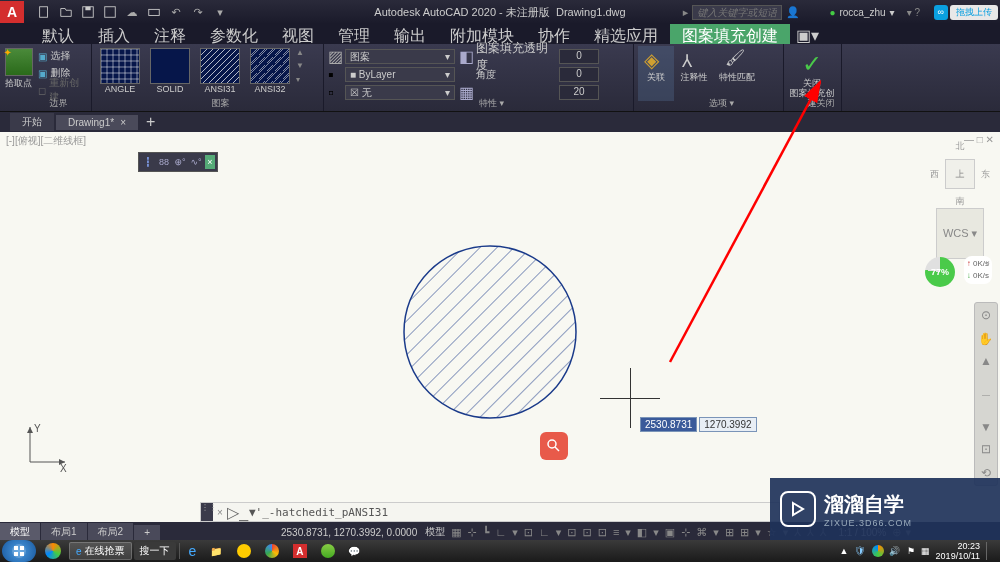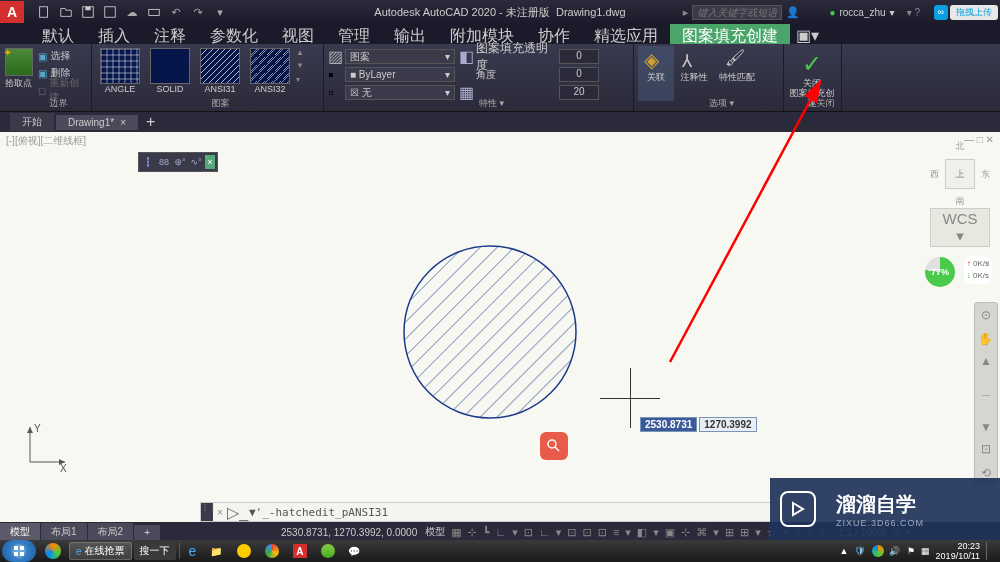--- a/index.html
+++ b/index.html
@@ -49,26 +49,26 @@
     
     
     .canvas { position: absolute; top: 132px; left: 0; right: 0; bottom: 40px; background: #f8f8f2; }
     .floating-toolbar { position: absolute; top: 20px; left: 138px; background: #3a3a4a; border: 1px solid #555; padding: 2px; display: flex; gap: 2px; }
     .ft-icon { width: 14px; height: 14px; display: flex; align-items: center; justify-content: center; color: #aac; font-size: 9px; }
     
     .ucs { position: absolute; bottom: 50px; left: 20px; }
     .crosshair-h { position: absolute; top: 266px; left: 600px; width: 60px; height: 1px; background: #333; }
     .crosshair-v { position: absolute; top: 236px; left: 630px; width: 1px; height: 60px; background: #333; }
     .coord-box { position: absolute; top: 285px; left: 640px; display: flex; gap: 2px; }
-    .coord-val { border: 1px solid #7a94b8; background: #e8eef5; padding: 1px 4px; font-size: 10px; color: #333; font-weight: bold; }
+    .coord-val { border: 1px solid #7a94b8; background: #e8eef5; padding: 1px 4px; font-size: 10px; color: #333; }
     .coord-val.sel { background: #3a5a9a; color: #fff; }
     
     .nav-cube { position: absolute; top: 8px; right: 10px; width: 60px; text-align: center; font-size: 9px; color: #999; }
     .nav-gear { width: 30px; height: 30px; border: 1px solid #ccc; margin: 6px auto; background: #f0f0ea; }
-    .wcs-label { background: #e8e8e0; border: 1px solid #ccc; padding: 1px 6px; font-size: 15px; color: #888; display: inline-block; }
+    .wcs-label { background: #e8e8e0; border: 1px solid #ccc; padding: 18px 6px; font-size: 11px; color: #888; display: inline-block; }
     
     .perf-circle { position: absolute; top: 125px; right: 45px; width: 30px; height: 30px; border-radius: 50%; background: conic-gradient(#4aca4a 0 77%, #e0e0e0 77% 100%); display: flex; align-items: center; justify-content: center; font-size: 9px; color: #fff; font-weight: bold; }
     .perf-stats { position: absolute; top: 124px; right: 8px; font-size: 8px; color: #666; line-height: 12px; background: #fff; border-radius: 8px; padding: 2px 3px; }
     
     .nav-bar { position: absolute; top: 170px; right: 2px; width: 24px; background: rgba(200,200,195,0.7); border: 1px solid #bbb; border-radius: 3px; padding: 3px 0; display: flex; flex-direction: column; align-items: center; gap: 6px; }
     .nav-item { width: 18px; height: 18px; color: #888; display: flex; align-items: center; justify-content: center; font-size: 12px; }
     
     .search-badge { position: absolute; top: 300px; left: 540px; width: 28px; height: 28px; background: #e85a4a; border-radius: 6px; display: flex; align-items: center; justify-content: center; color: #fff; }
     
     
@@ -78,21 +78,21 @@
     .cmd-prompt { width: 18px; color: #666; text-align: center; }
     .cmd-text { flex: 1; font-size: 11px; color: #555; padding-left: 4px; font-family: monospace; }
     
     
     .layout-tabs { position: absolute; bottom: 20px; left: 0; height: 20px; background: #2a2a3a; display: flex; align-items: center; width: 100%; }
     .layout-tab { background: #4a4a5a; color: #ccc; font-size: 10px; padding: 2px 10px; margin-right: 1px; cursor: pointer; }
     .layout-tab.active { background: #5a5a6a; color: #fff; }
     .status-coords { color: #ccc; padding-left: 110px; }
     
     
-    .watermark { position: absolute; bottom: 22px; right: 0; width: 230px; height: 62px; background: rgba(30,50,90,0.92); display: flex; align-items: center; gap: 20px; padding: 6px 10px; color: #fff; }
+    .watermark { position: absolute; bottom: 22px; right: 0; width: 230px; height: 62px; background: rgba(30,50,90,0.92); display: flex; align-items: center; gap: 8px; padding: 6px 10px; color: #fff; }
     .wm-logo { width: 36px; height: 36px; border: 2px solid #fff; border-radius: 8px; display: flex; align-items: center; justify-content: center; }
     .wm-text-main { font-size: 20px; font-weight: bold; }
     .wm-text-sub { font-size: 9px; letter-spacing: 1px; color: #9ab; }
     
     
     .taskbar { position: absolute; bottom: 0; left: 0; right: 0; height: 22px; background: linear-gradient(#3a3a3a, #1a1a1a); display: flex; align-items: center; z-index: 100; }
     .start-btn { width: 34px; height: 22px; background: radial-gradient(circle, #4a9ae0, #1a5aa0); border-radius: 11px; margin: 0 2px; display: flex; align-items: center; justify-content: center; }
     .task-item { height: 18px; padding: 0 6px; display: flex; align-items: center; gap: 3px; font-size: 10px; color: #fff; margin: 0 1px; border-radius: 2px; }
     .task-item.active { background: rgba(255,255,255,0.15); border: 1px solid rgba(255,255,255,0.2); }
     .task-sep { width: 1px; height: 16px; background: #555; margin: 0 2px; }

